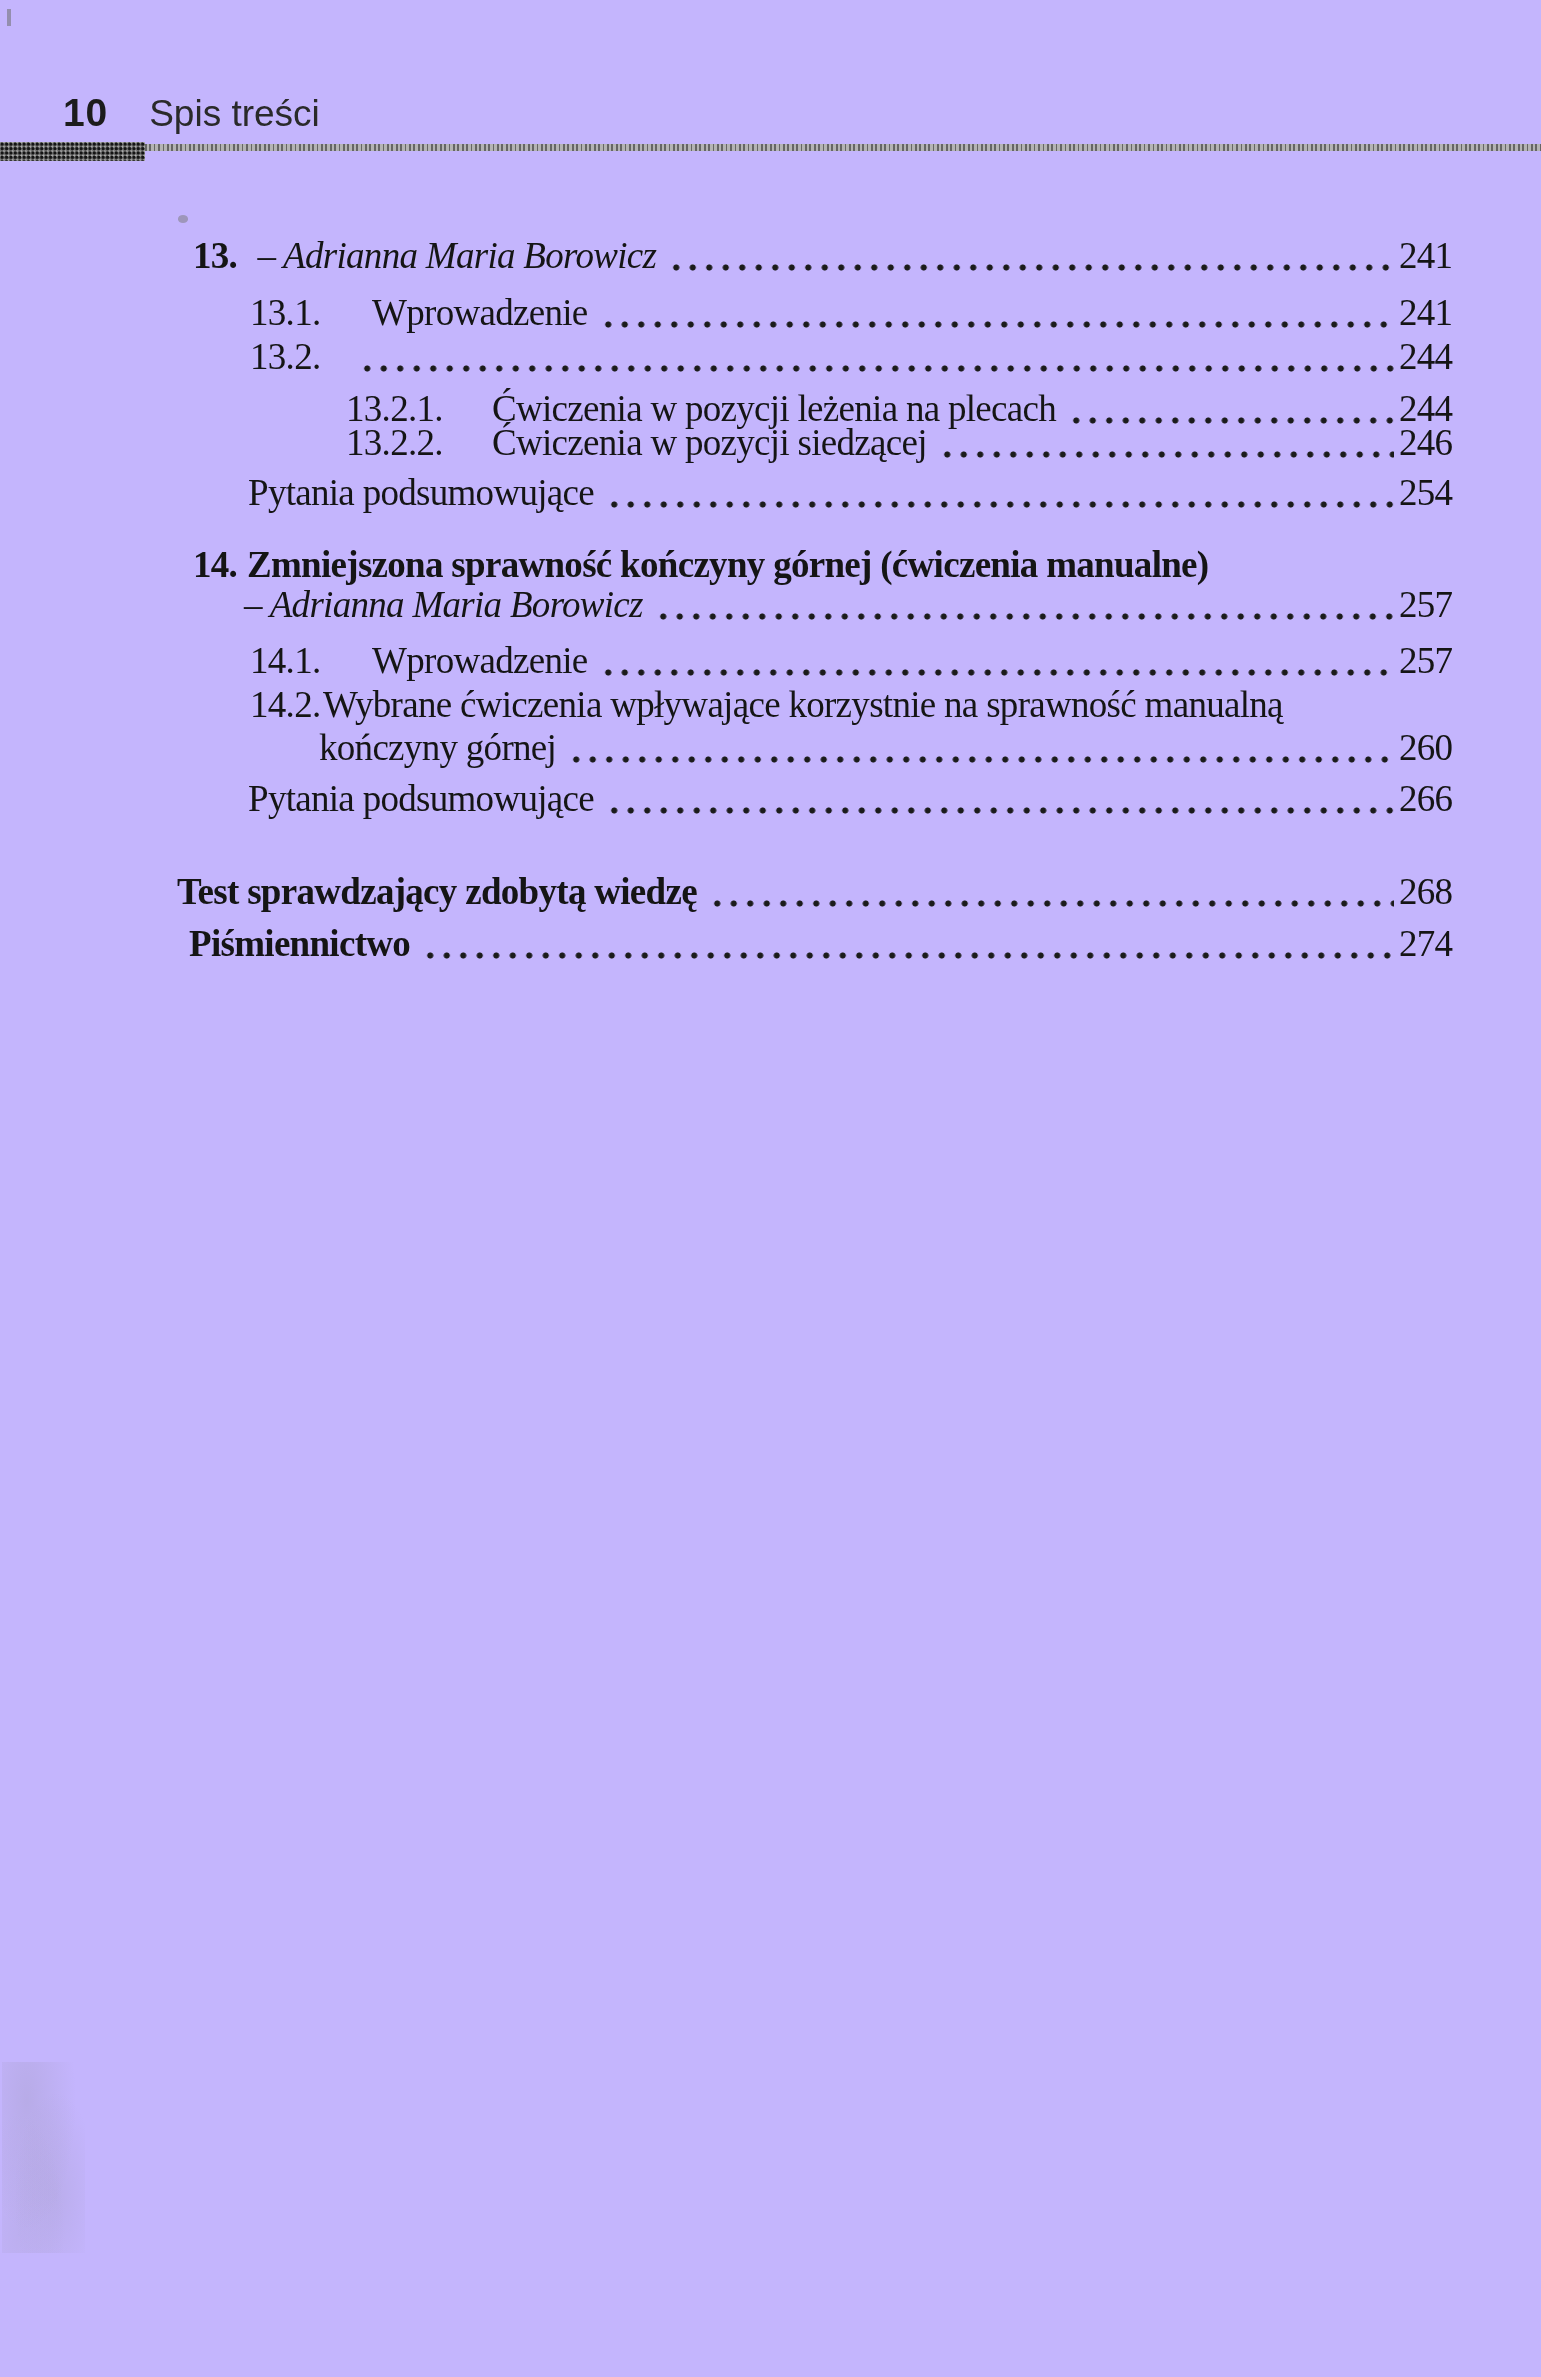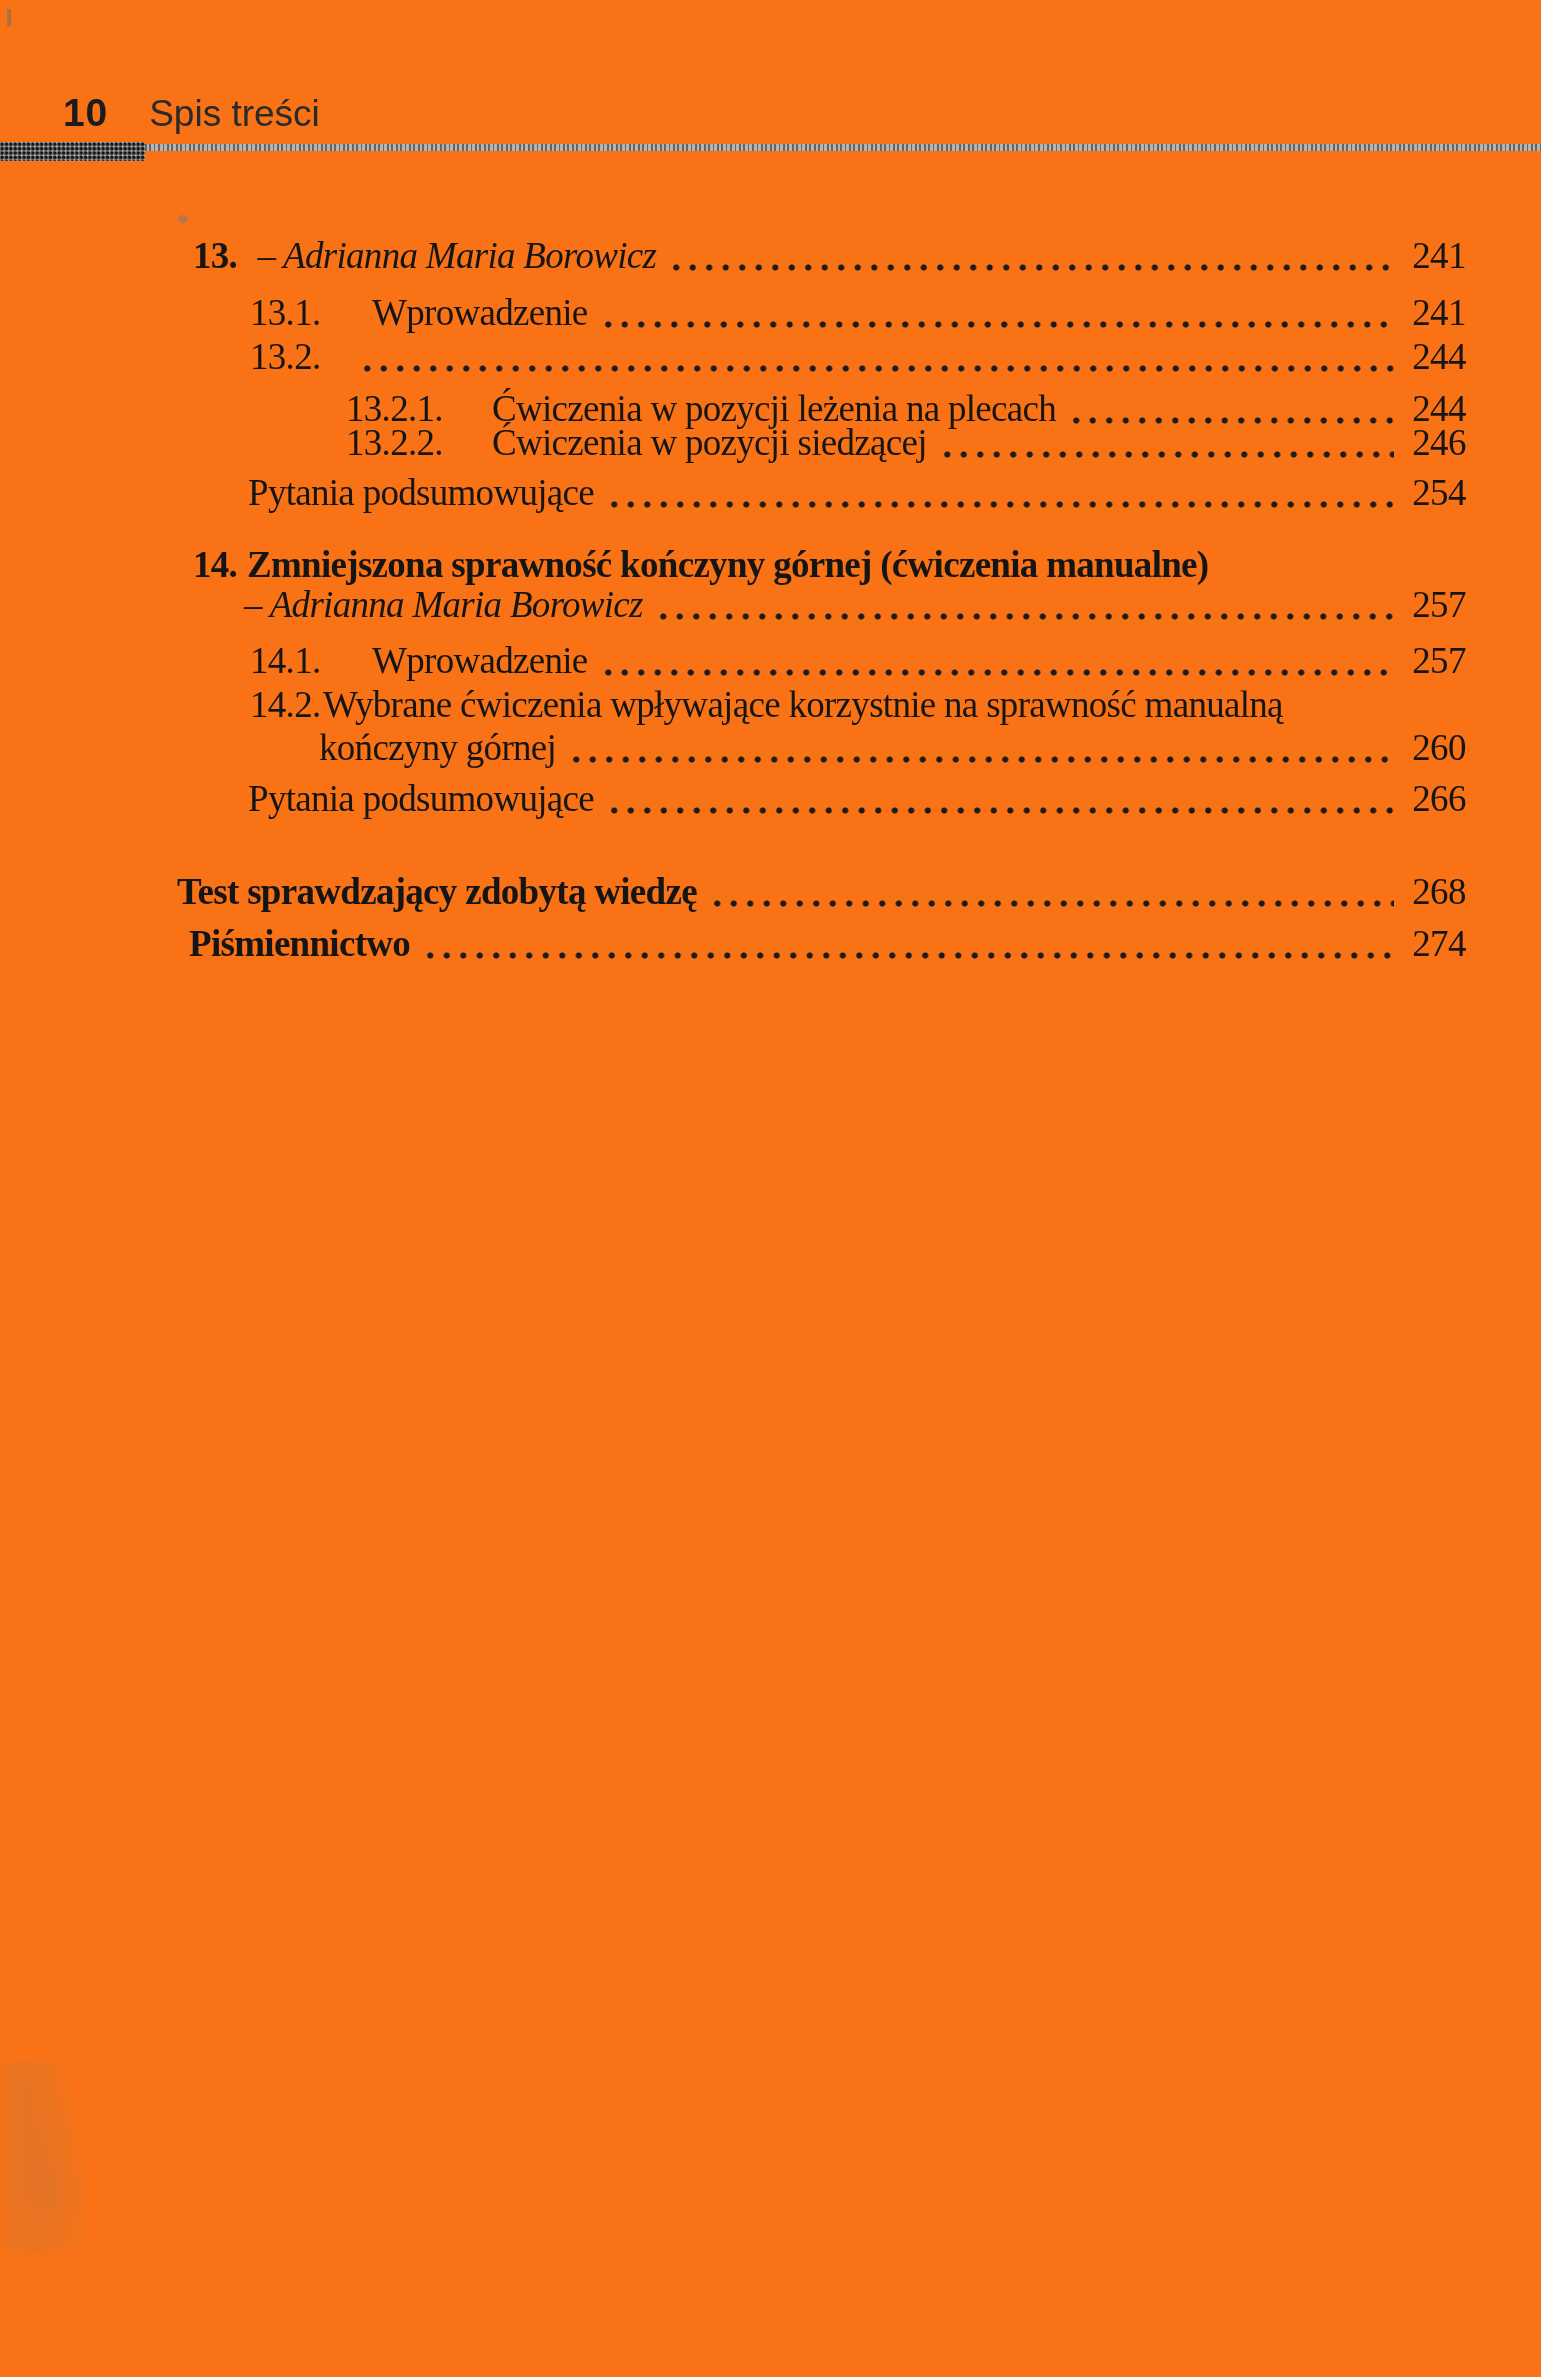--- a/index.html
+++ b/index.html
@@ -5,21 +5,21 @@
   html, body { margin: 0; padding: 0; }
   body {
     width: 1541px; height: 2377px;
     background: #ffffff;
     overflow: hidden;
     font-family: "Liberation Serif", serif;
   }
   .page {
     position: relative;
     width: 1541px; height: 2377px;
-    background: #f97316;
+    background: #c4b5fd;
   }
 
   
   .pg-header {
     position: absolute; top: 91px; left: 63px;
     display: flex; align-items: baseline;
     font-family: "Liberation Sans", sans-serif;
     color: #222;
     white-space: nowrap;
   }
@@ -68,21 +68,21 @@
 
   .leader {
     flex: 1 1 auto; min-width: 26px;
     align-self: flex-end;
     height: 7px; margin: 0 5.2px 8.7px 12.2px;
     background-image: radial-gradient(circle, #1b1b1b 2.7px, rgba(0,0,0,0) 3.4px);
     background-size: 16.5px 7px;
     background-repeat: repeat-x;
     background-position: left center;
   }
-  .pgref { flex: 0 0 auto; min-width: 80px; text-align: center; }
+  .pgref { flex: 0 0 auto; min-width: 80px; text-align: left; }
 
   
   .r1  { top: 231px;  left: 193px; }
   .r2  { top: 281px;  left: 250px; }
   .r3  { top: 332px;  left: 250px; }
   .r4  { top: 384px;  left: 346px; }
   .r5  { top: 418px;  left: 346px; }
   .r6  { top: 468px;  left: 248px; }
   .r7  { top: 540px;  left: 193px; }
   .r8  { top: 580px;  left: 244px; }

